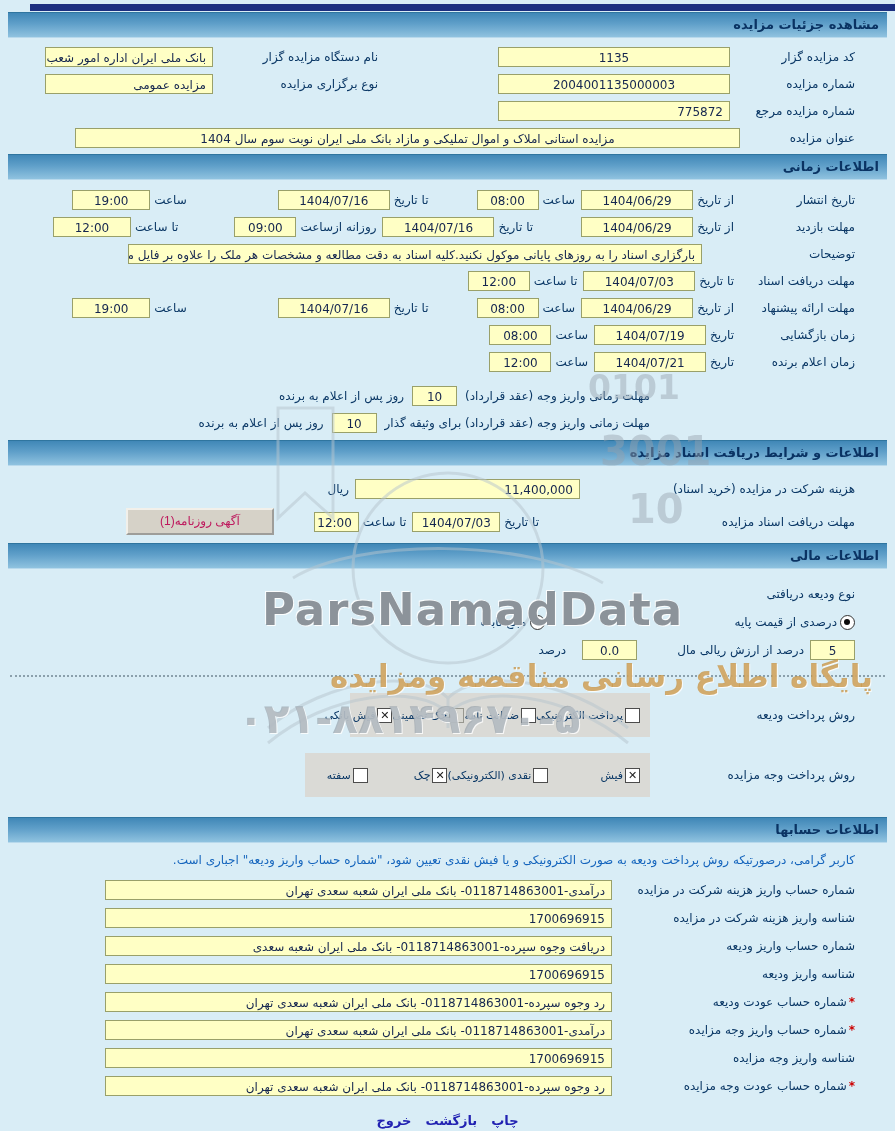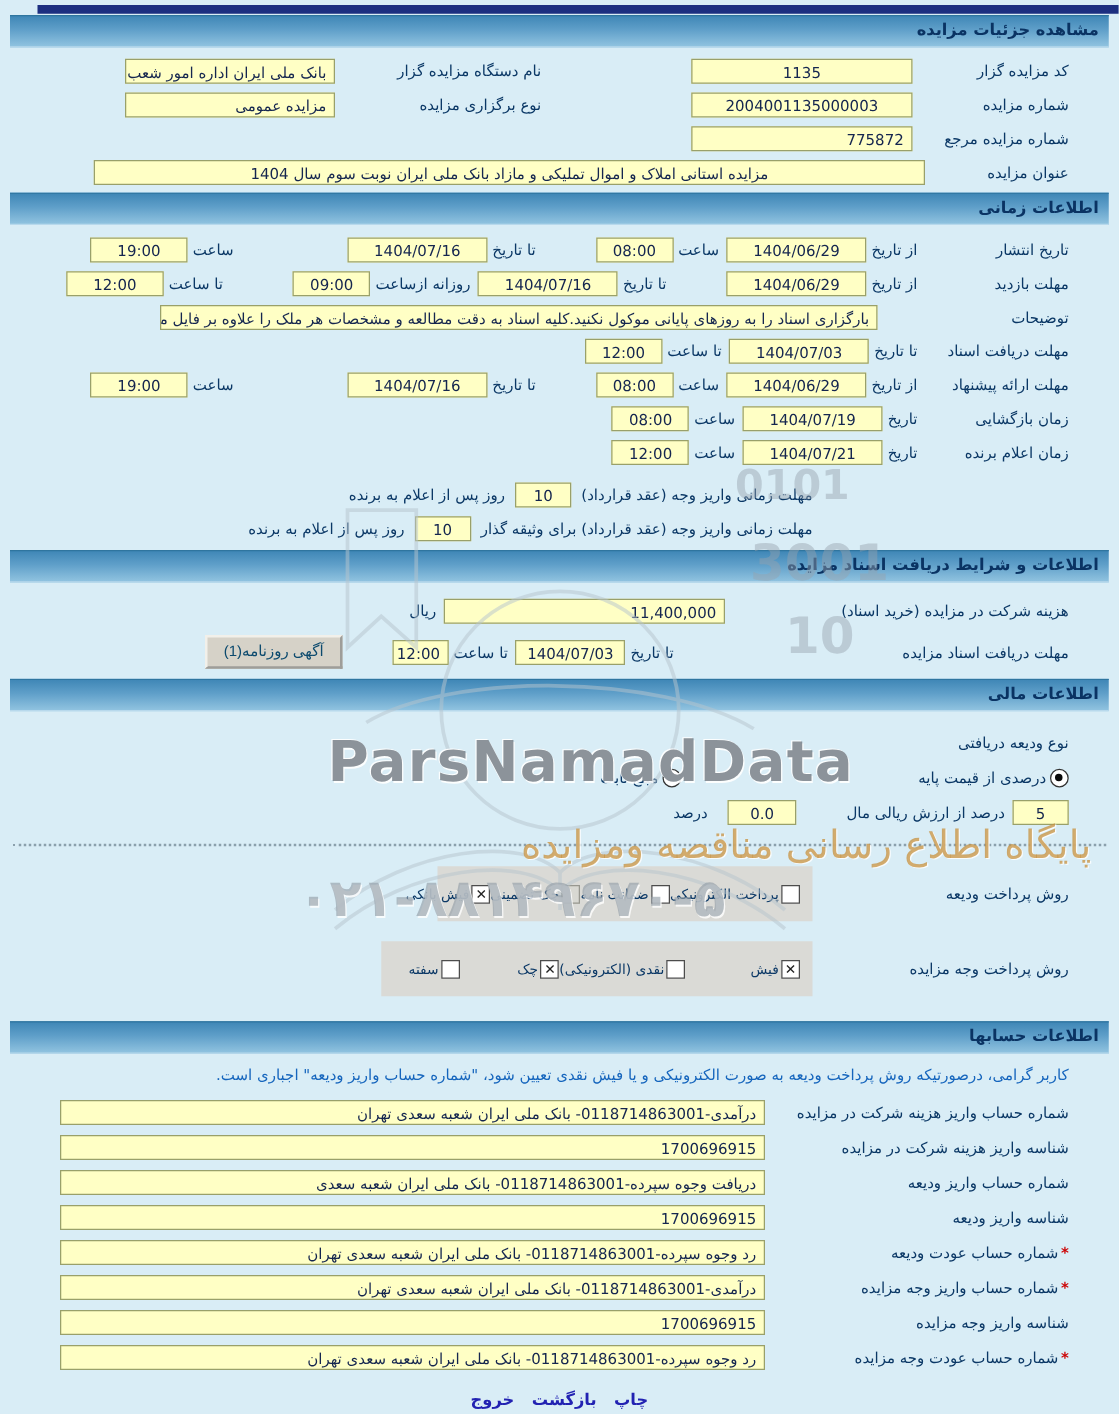--- a/index.html
+++ b/index.html
@@ -13,52 +13,52 @@
   .row{display:flex;align-items:center;direction:rtl;padding-right:40px;margin-bottom:5px;
        font-size:12px;min-height:22px}
   .lbl{white-space:nowrap}
   .w115{width:115px}.w125{width:125px}.w153{width:153px}.w165{width:165px}
   .w205{width:205px}.w243{width:243px}.w275{width:275px}.w310{width:310px}
   .sub{white-space:nowrap;margin:0 6px 0 4px}
   .ybox{background:#ffffc5;border:1px solid #99a06a;height:20px;line-height:20px;font-size:12px;
         color:#15264f;padding:0 6px;box-sizing:border-box;overflow:hidden;white-space:nowrap;flex:none}
   .c{text-align:center}.r{text-align:right;direction:rtl}
   .b112{width:112px}.b88{width:88px}.b62{width:62px}.b78{width:78px}.b45{width:45px}
-  .b55{width:55px}.b200{width:177px}.b168{width:168px}.b574{width:574px}.b665{width:665px}
-  .b280{width:225px}.b507{width:564px}
+  .b55{width:55px}.b200{width:232px}.b168{width:168px}.b574{width:574px}.b665{width:665px}
+  .b280{width:225px}.b507{width:507px}
   .sp20{width:20px;flex:none}.sp40{width:40px;flex:none}.sp42{width:42px;flex:none}
   .sp50{width:50px;flex:none}.sp85{width:85px;flex:none}.sp120{width:120px;flex:none}.sp190{width:190px;flex:none}
   .cb{width:13px;height:13px;background:#fff;border:1px solid #4c4c4c;display:inline-block;
       position:relative;flex:none;margin-left:2px}
   .cb.on::after{content:"\2715";position:absolute;left:0;top:0;width:13px;height:13px;
       font-size:11px;line-height:13px;text-align:center;color:#222;font-weight:bold}
   .cb.dis{background:#d8d8d2;border-color:#97978f}
   .radio{width:13px;height:13px;border:1px solid #333;border-radius:50%;background:#fff;
       display:inline-block;position:relative;flex:none;margin-left:3px}
   .radio.on::after{content:"";position:absolute;left:3px;top:3px;width:6px;height:6px;
       background:#0a0a0a;border-radius:50%}
   .chkitem{display:flex;align-items:center;direction:rtl;white-space:nowrap;font-size:11px}
   .gpanel{background:#dadad6;display:flex;align-items:center;direction:rtl;height:44px;
       padding:0 10px;box-sizing:border-box;flex:none}
-  .btn3d{background:#d6d2c8;border:2px outset #f2f0ea;font-size:12px;color:#0c4a6e;height:27px;
-      line-height:23px;padding:0 13px;white-space:nowrap;flex:none}
+  .btn3d{background:#d6d2c8;border:2px outset #f2f0ea;font-size:12px;color:#be185d;height:27px;
+      line-height:23px;padding:0 32px;white-space:nowrap;flex:none}
   .dotted{border-top:2px dotted #8ba0ac;margin:14px 10px 16px 10px}
   .note{padding-right:40px;font-size:12px;color:#1565bd;margin:10px 0 12px 0}
   .star{display:none;margin-left:2px;color:#cc0000;font-weight:bold}
   .star.show{display:inline}
   .star.show::after{content:"*"}
   .flinks{display:flex;justify-content:center;gap:14px;direction:rtl;margin-top:16px;
       font-size:13px;font-weight:bold}
   .flinks span{color:#2222b2;cursor:pointer}
   
   .wm{position:absolute;inset:0;z-index:5;pointer-events:none}
   .wm>*{position:absolute}
   .wm-brand{left:262px;top:583px;font-size:45px;font-weight:bold;letter-spacing:1px;
       color:rgba(120,128,136,.85);text-shadow:1px 1px 0 rgba(255,255,255,.9),-1px -1px 0 rgba(255,255,255,.9)}
-  .wm-fa{right:22px;top:658px;font-size:31px;font-weight:normal;color:rgba(198,148,68,.78);
+  .wm-fa{right:22px;top:658px;font-size:31px;font-weight:bold;color:rgba(198,148,68,.78);
       text-shadow:1px 1px 0 rgba(255,255,255,.8)}
   .wm-phone{left:238px;top:694px;font-size:42px;font-weight:bold;direction:rtl;
       color:rgba(148,158,168,.65);text-shadow:1px 1px 0 rgba(255,255,255,.8)}
   .wm-num1{left:588px;top:368px;font-size:33px;font-weight:bold;color:rgba(150,162,172,.45)}
   .wm-num2{left:600px;top:428px;font-size:40px;font-weight:bold;color:rgba(150,162,172,.45)}
   .wm-num3{left:628px;top:486px;font-size:40px;font-weight:bold;color:rgba(150,162,172,.45)}
   .wm-book{left:238px;top:398px;opacity:.5}
 </style>
 </head>
 <body>

